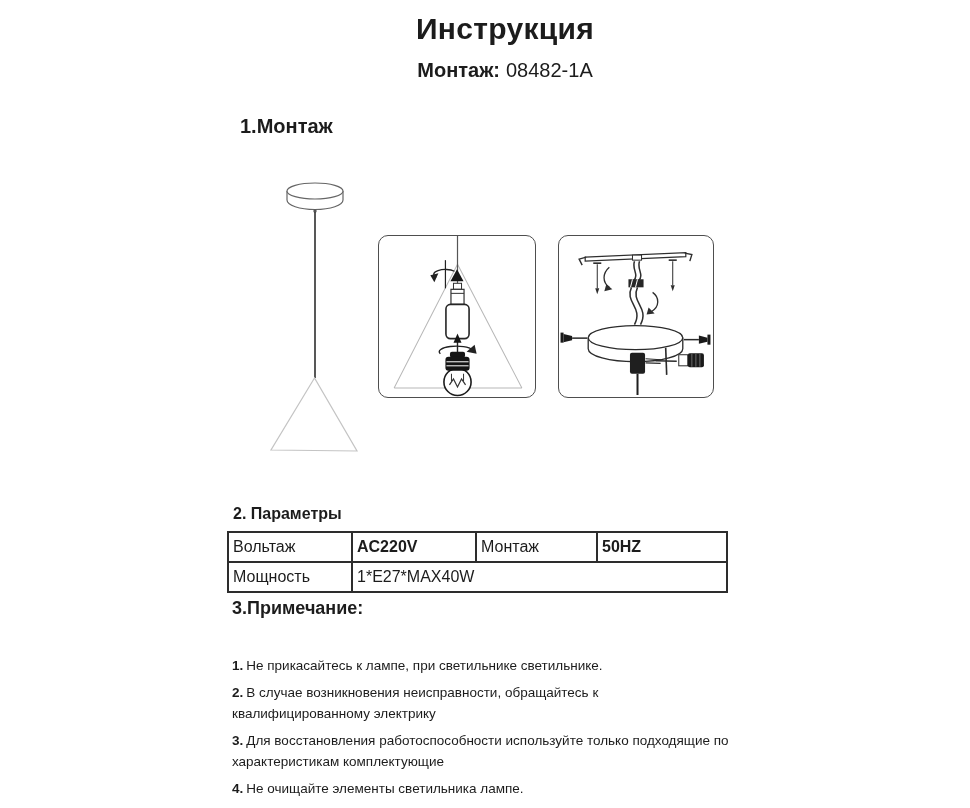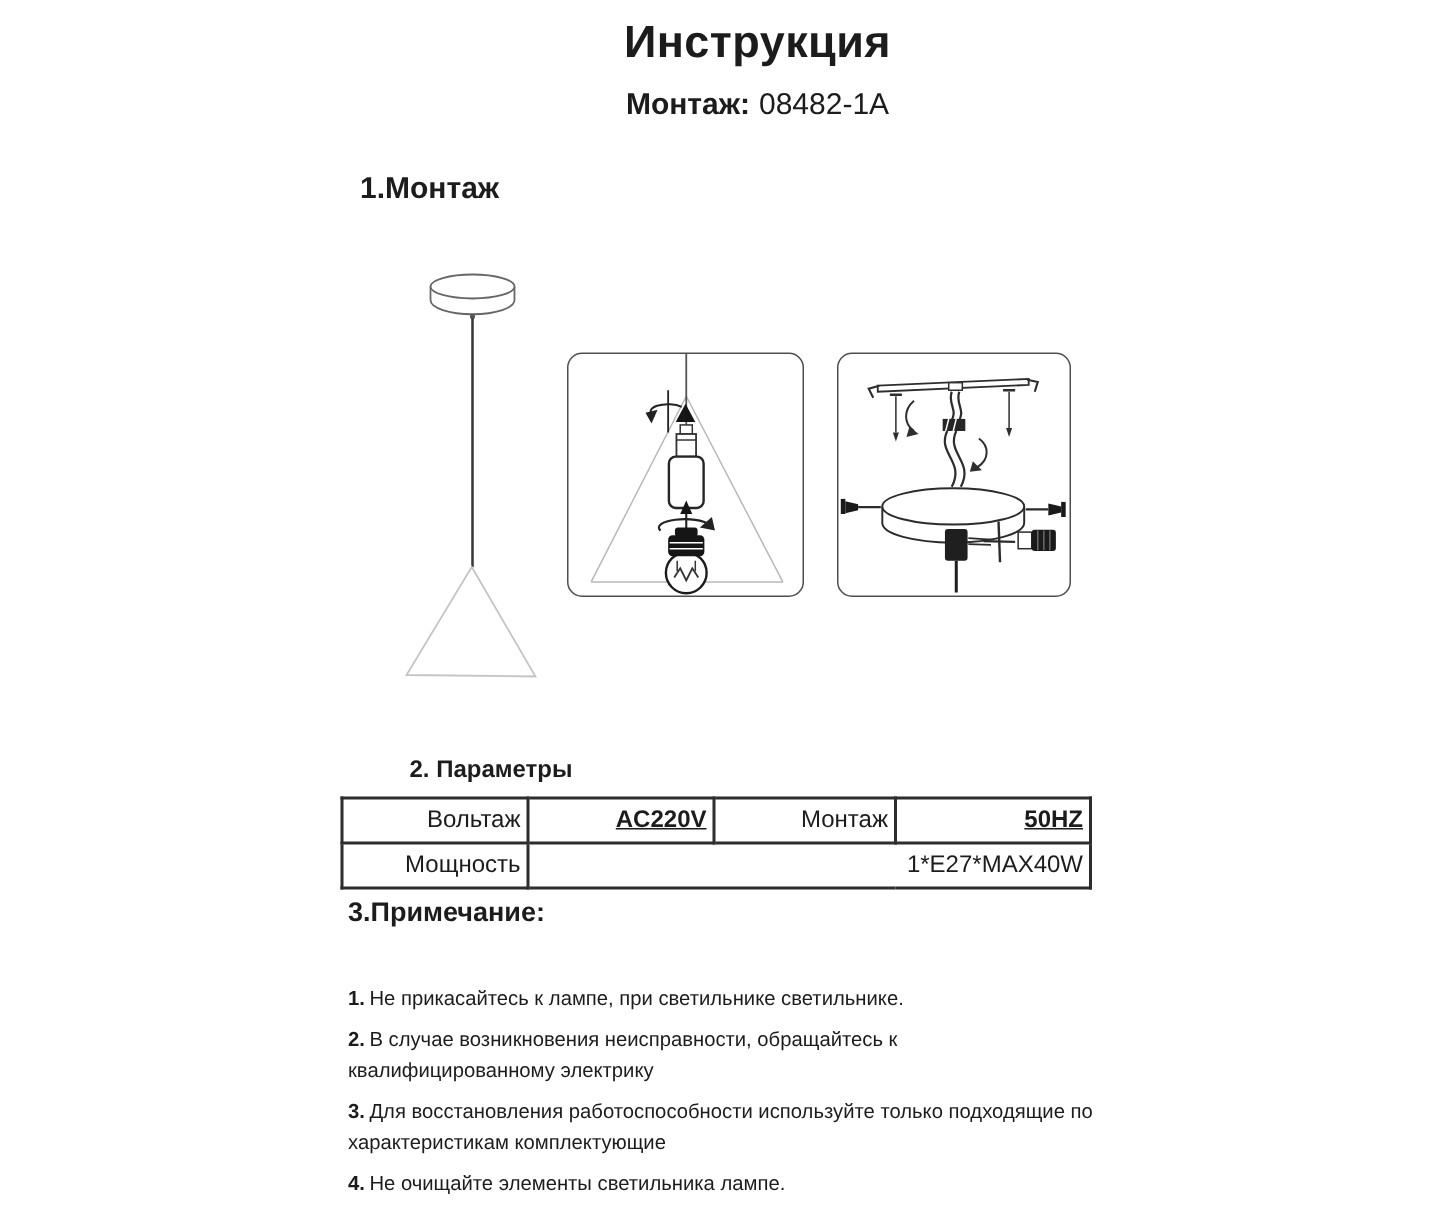--- a/index.html
+++ b/index.html
@@ -5,35 +5,35 @@
   html,body{margin:0;padding:0;background:#ffffff;}
   .page{position:relative;width:772px;height:808px;background:#ffffff;
         font-family:"Liberation Sans",sans-serif;color:#1c1c1c;overflow:hidden;}
 
   .title{position:absolute;top:12px;left:40px;width:930px;margin:0;
          text-align:center;font-size:30px;font-weight:700;letter-spacing:.3px;}
   .model{position:absolute;top:59px;left:40px;width:930px;text-align:center;font-size:20px;}
   .model-label{font-weight:700;margin-right:6px;}
 
   .h-montage{position:absolute;left:240px;top:115px;font-size:20px;font-weight:700;}
-  .h-params{position:absolute;left:233px;top:505px;font-size:16px;font-weight:700;margin-left:40px;}
+  .h-params{position:absolute;left:233px;top:505px;font-size:16px;font-weight:700;}
   .h-notes{position:absolute;left:232px;top:598px;font-size:18px;font-weight:700;}
 
   .lamp{position:absolute;left:225px;top:160px;}
 
   .fig{position:absolute;border:1.5px solid #4e4e4e;border-radius:10px;
        background:#fff;box-sizing:border-box;}
   .fig1{left:378px;top:235px;width:158px;height:163px;}
   .fig2{left:558px;top:235px;width:156px;height:163px;}
   .fig svg{display:block;width:100%;height:100%;}
 
   .params{position:absolute;left:227px;top:531px;border-collapse:collapse;table-layout:fixed;}
-  .params td{border:2px solid #2d2d2d;height:28px;text-align:right;
+  .params td{border:2px solid #2d2d2d;height:28px;text-align:left;
              font-size:16px;padding:0 4px;background:#fff;}
-  .params td.bold{font-weight:700;text-decoration:underline;}
+  .params td.bold{font-weight:700;}
 
   .notes{position:absolute;left:232px;top:655px;width:505px;
          font-size:13.5px;line-height:21px;}
   .note{margin:0 0 6px 0;}
   .note b{font-weight:700;margin-right:3px;}
 </style>
 </head>
 <body>
 
 <div class="page">

